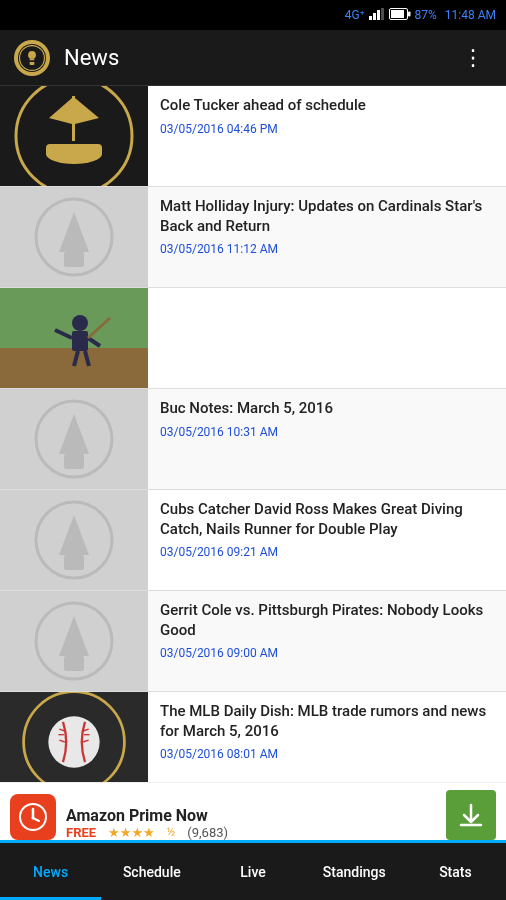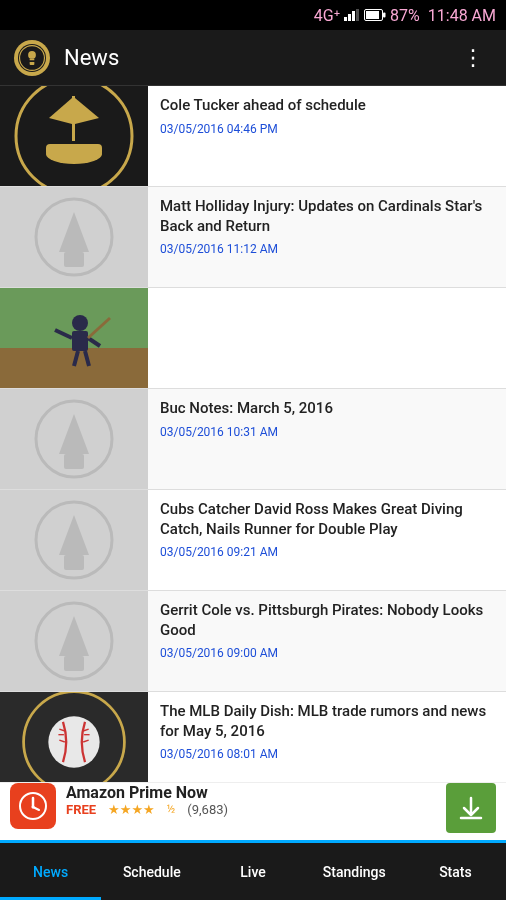--- a/index.html
+++ b/index.html
@@ -13,22 +13,22 @@
     }
 
     
     .status-bar {
       background: #000;
       height: 30px;
       display: flex;
       align-items: center;
       justify-content: flex-end;
       padding: 0 10px;
-      color: #f9a8d4;
-      font-size: 16px;
+      color: #3b82f6;
+      font-size: 12px;
     }
 
     
     .app-bar {
       background: #1a1a1a;
       height: 56px;
       display: flex;
       align-items: center;
       padding: 0 14px;
       border-bottom: 1px solid #333;
@@ -128,21 +128,21 @@
       background: #5a8a5a;
       position: relative;
       overflow: hidden;
     }
 
     
     .ad-banner {
       background: #fff;
       height: 58px;
       display: flex;
-      align-items: flex-start;
+      align-items: flex-end;
       padding: 0 10px;
       border-top: 1px solid #eee;
     }
     .ad-icon {
       width: 46px;
       height: 46px;
       background: #e8401e;
       border-radius: 8px;
       display: flex;
       align-items: center;
@@ -384,21 +384,21 @@
 
         <line x1="44" y1="46" x2="50" y2="48" stroke="#cc3333" stroke-width="1.5"></line>
         <line x1="43" y1="52" x2="49" y2="52" stroke="#cc3333" stroke-width="1.5"></line>
         <line x1="44" y1="58" x2="50" y2="60" stroke="#cc3333" stroke-width="1.5"></line>
         <line x1="76" y1="46" x2="70" y2="48" stroke="#cc3333" stroke-width="1.5"></line>
         <line x1="77" y1="52" x2="71" y2="52" stroke="#cc3333" stroke-width="1.5"></line>
         <line x1="76" y1="58" x2="70" y2="60" stroke="#cc3333" stroke-width="1.5"></line>
       </svg>
     </div>
     <div class="news-content">
-      <div class="news-headline">The MLB Daily Dish: MLB trade rumors and news for May 5, 2016</div>
+      <div class="news-headline">The MLB Daily Dish: MLB trade rumors and news for March 5, 2016</div>
       <div class="news-date">03/05/2016 08:01 AM</div>
     </div>
   </div>
 
 </div>
 
 <div class="ad-banner">
   <div class="ad-icon">
 
     <svg viewBox="0 0 30 30" width="30" height="30" fill="white">

